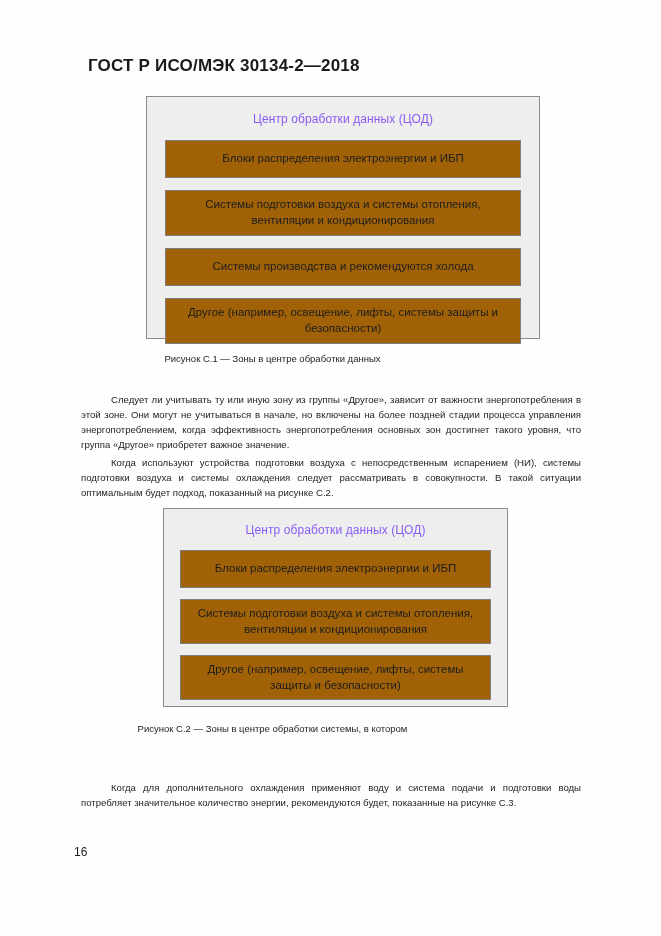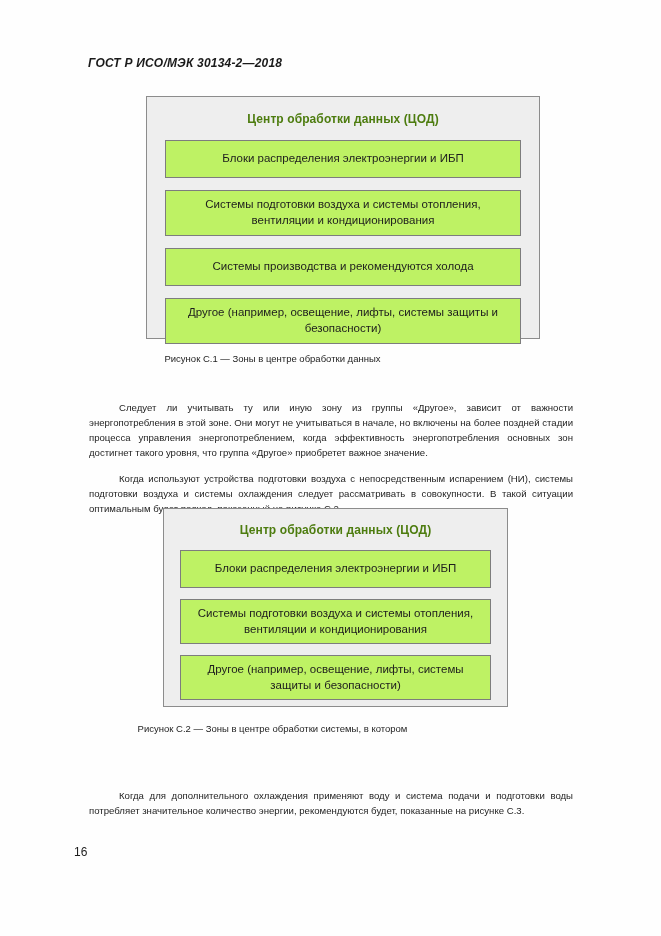--- a/index.html
+++ b/index.html
@@ -20,25 +20,24 @@
     position: absolute;
     inset: 0;
     background: #fefefe;
   }
 
   
   .doc-header {
     position: absolute;
     left: 88px;
     top: 56px;
-    font-size: 12px;
+    font-size: 17px;
     font-weight: bold;
     letter-spacing: 0.2px;
     white-space: nowrap;
-    font-style: italic;
   }
 
   
   .figure {
     position: absolute;
     background: #eeeeee;
     border: 1px solid #8c8c8c;
     box-sizing: border-box;
     padding: 0;
   }
@@ -51,36 +50,36 @@
   .figure-2 {
     left: 163px;
     top: 508px;
     width: 345px;
     height: 199px;
   }
 
   .figure-title {
     text-align: center;
     font-size: 12px;
-    font-weight: bold;
-    color: #4d7c0f;
+    font-weight: normal;
+    color: #8b5cf6;
     letter-spacing: 0.1px;
   }
   .figure-1 .figure-title { margin: 15px 0 14px 0; }
   .figure-2 .figure-title { margin: 14px 0 13px 0; }
 
   .zone-list {
     display: flex;
     flex-direction: column;
   }
   .figure-1 .zone-list { padding: 0 18px 0 18px; gap: 12px; }
   .figure-2 .zone-list { padding: 0 16px 0 16px; gap: 11px; }
 
   .zone-box {
-    background: #bef264;
+    background: #a16207;
     border: 1px solid #7d7d7d;
     box-sizing: border-box;
     display: flex;
     align-items: center;
     justify-content: center;
     text-align: center;
     font-size: 11.5px;
     color: #1d1d1d;
     line-height: 1.35;
     padding: 6px 8px;
@@ -107,21 +106,21 @@
   .body-text {
     position: absolute;
     left: 77px;
     width: 508px;
     font-size: 9.6px;
     line-height: 1.55;
     text-align: justify;
     color: #1d1d1d;
   }
   .body-text p {
-    margin: 12px;
+    margin: 4px;
     text-indent: 30px;
     text-align: justify;
   }
   .block-a { top: 389px; }
   .block-b { top: 777px; }
 
   
   .page-number {
     position: absolute;
     left: 74px;

